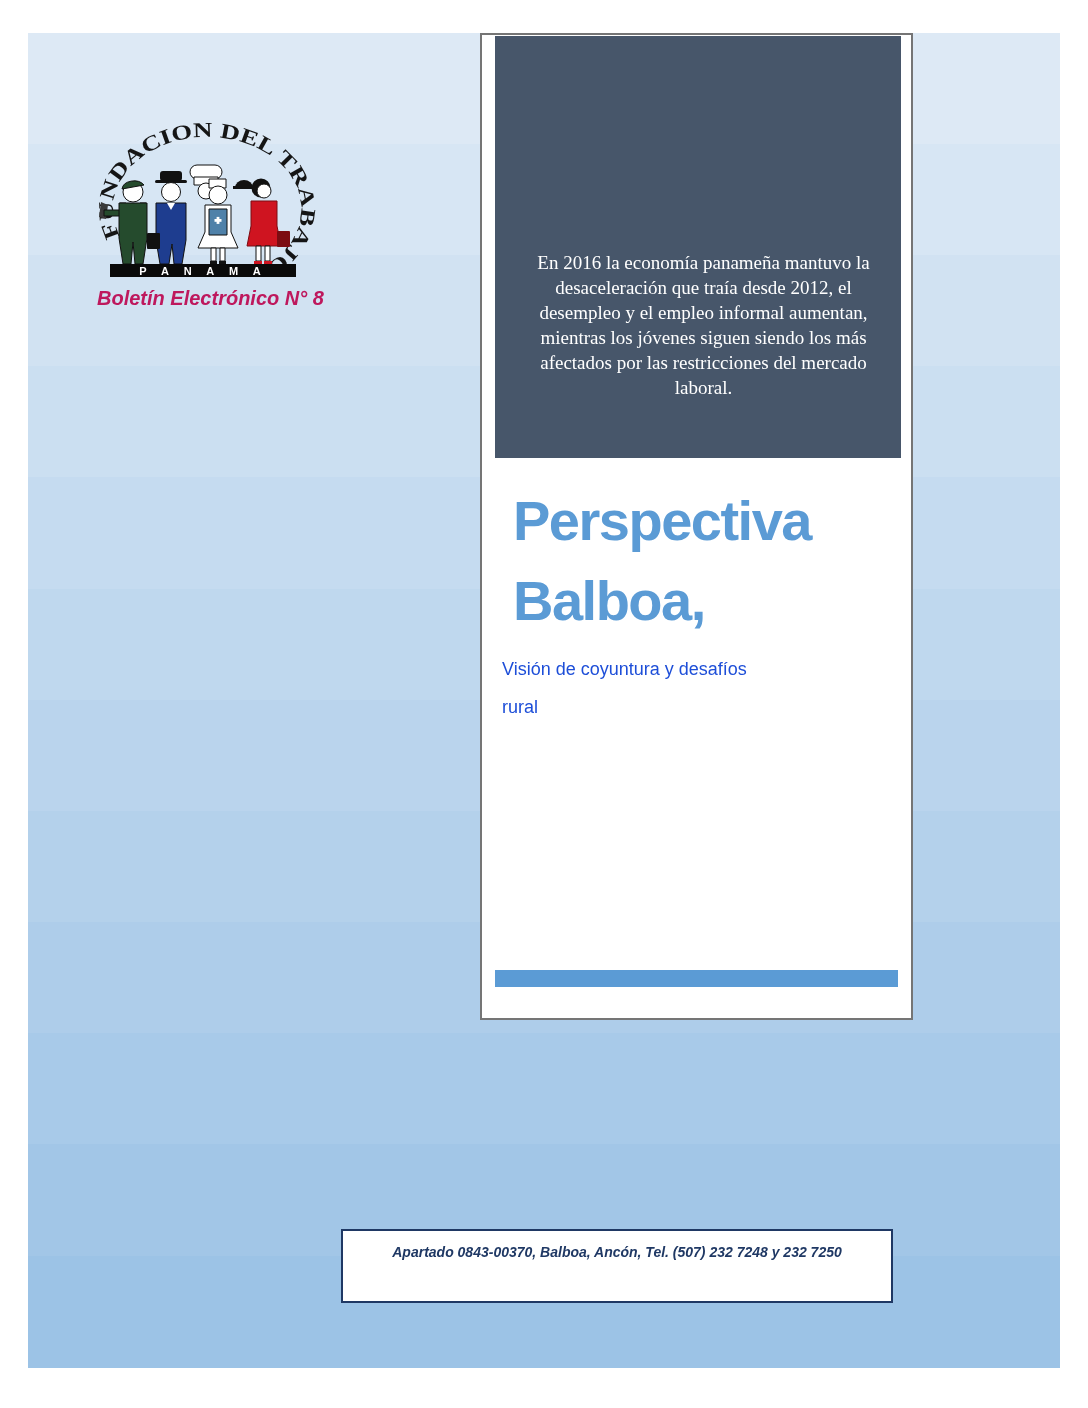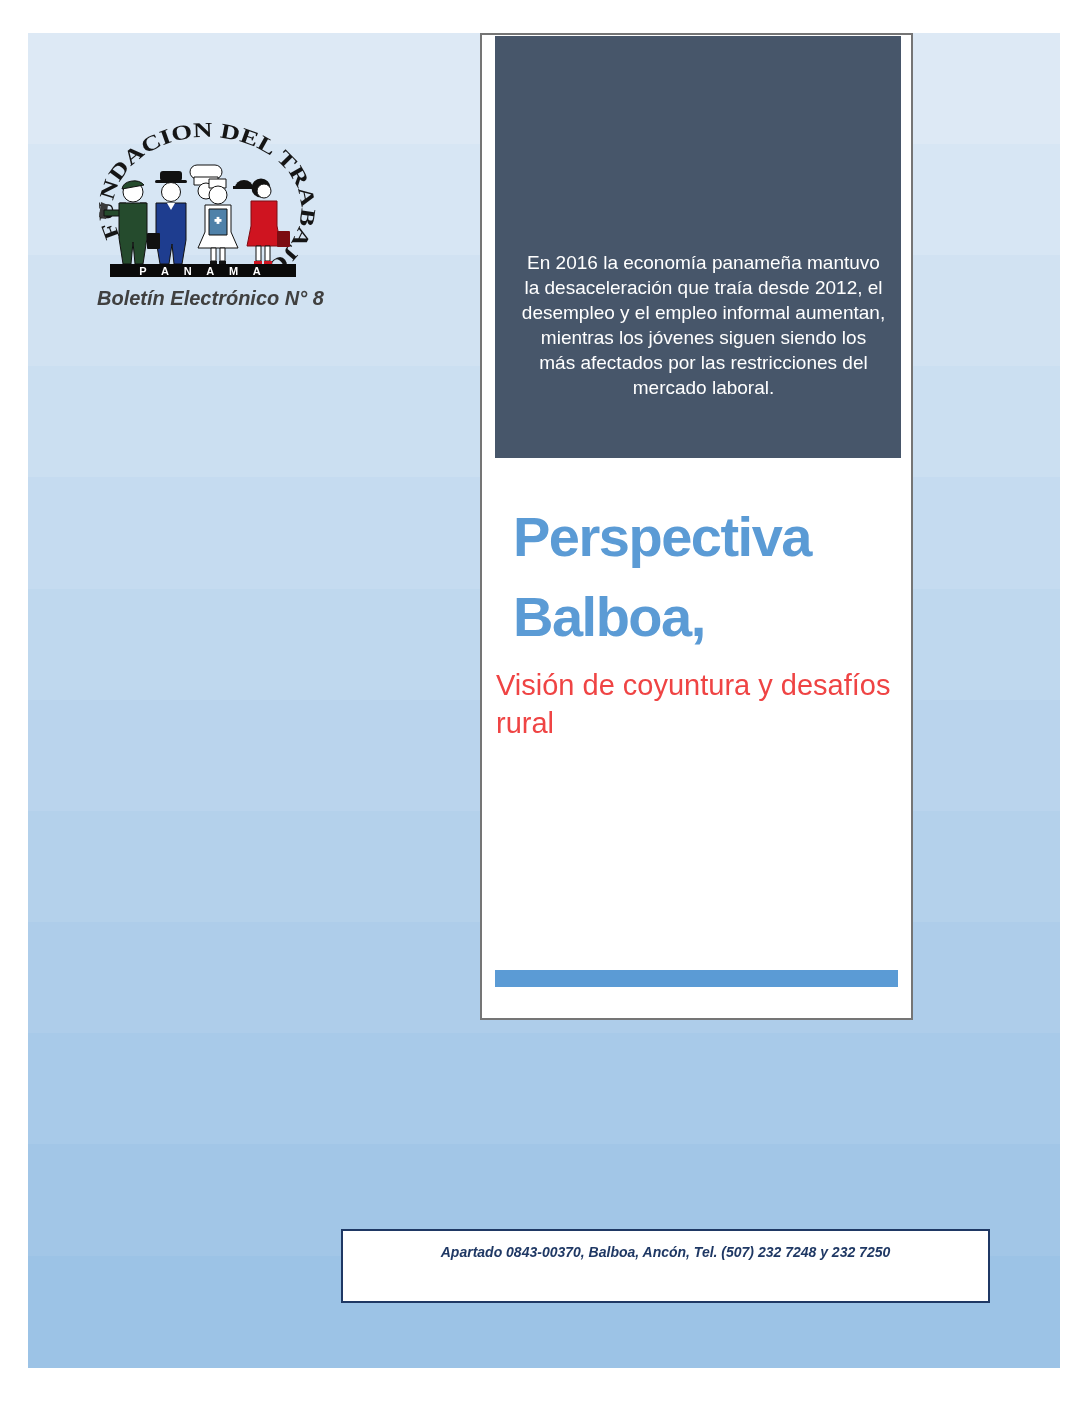--- a/index.html
+++ b/index.html
@@ -17,41 +17,42 @@
       #bad4ed 667px, #bad4ed 778px,
       #b4d1eb 778px, #b4d1eb 889px,
       #aecdea 889px, #aecdea 1000px,
       #a8cae9 1000px,#a8cae9 1111px,
       #a2c6e7 1111px,#a2c6e7 1223px,
       #9cc3e6 1223px,#9cc3e6 1335px);
   }
 
   .logo-wrap { position:absolute; left:98px; top:116px; width:222px; height:172px; }
 
-  .bulletin { position:absolute; left:97px; top:283px; color:#404040; font-weight:bold; font-style:italic; font-size:20px; line-height:30px; white-space:nowrap; }
+  .bulletin { position:absolute; left:97px; top:283px; color:#be185d; font-weight:bold; font-style:italic; font-size:20px; line-height:30px; white-space:nowrap; }
 
   .panel { position:absolute; left:480px; top:33px; width:433px; height:987px; background:#ffffff; border:2px solid #757575; }
 
   .darkbox {
     margin:1px 10px 0 13px; height:422px; background:#47566a;
     display:flex; flex-direction:column; justify-content:flex-end;
     padding:0 15px 58px 26px;
+    font-family:Liberation Serif, serif;
   }
   .darkbox p { color:#ffffff; font-size:19px; line-height:25px; text-align:center; }
 
-  .title { margin:39px 10px 0 31px; color:#5b9bd5; font-size:56px; line-height:80px; font-weight:bold; letter-spacing:-1.5px; }
+  .title { margin:23px 10px 0 31px; color:#5b9bd5; font-size:56px; line-height:80px; font-weight:bold; letter-spacing:-1.5px; }
   .title div { white-space:nowrap; }
 
-  .subtitle { margin:9px 10px 0 14px; color:#ef4444; font-size:29px; line-height:38px; }
+  .subtitle { margin:9px 10px 0 20px; color:#1d4ed8; font-size:18px; line-height:38px; }
   .subtitle div { white-space:nowrap; }
 
   .accent-bar { position:absolute; left:13px; top:935px; width:403px; height:17px; background:#5b9bd5; }
 
   .footer-box {
-    position:absolute; left:341px; top:1229px; width:649px; height:74px;
+    position:absolute; left:341px; top:1229px; width:552px; height:74px;
     background:#ffffff; border:2px solid #1f3864; text-align:center;
     padding-top:8px; color:#1f3864; font-weight:bold; font-style:italic;
     font-size:14px; line-height:26px;
   }
   .footer-link { color:#1f3864; text-decoration:underline; cursor:pointer; }
 </style>
 </head>
 <body>
 
 <div class="bg"></div>

